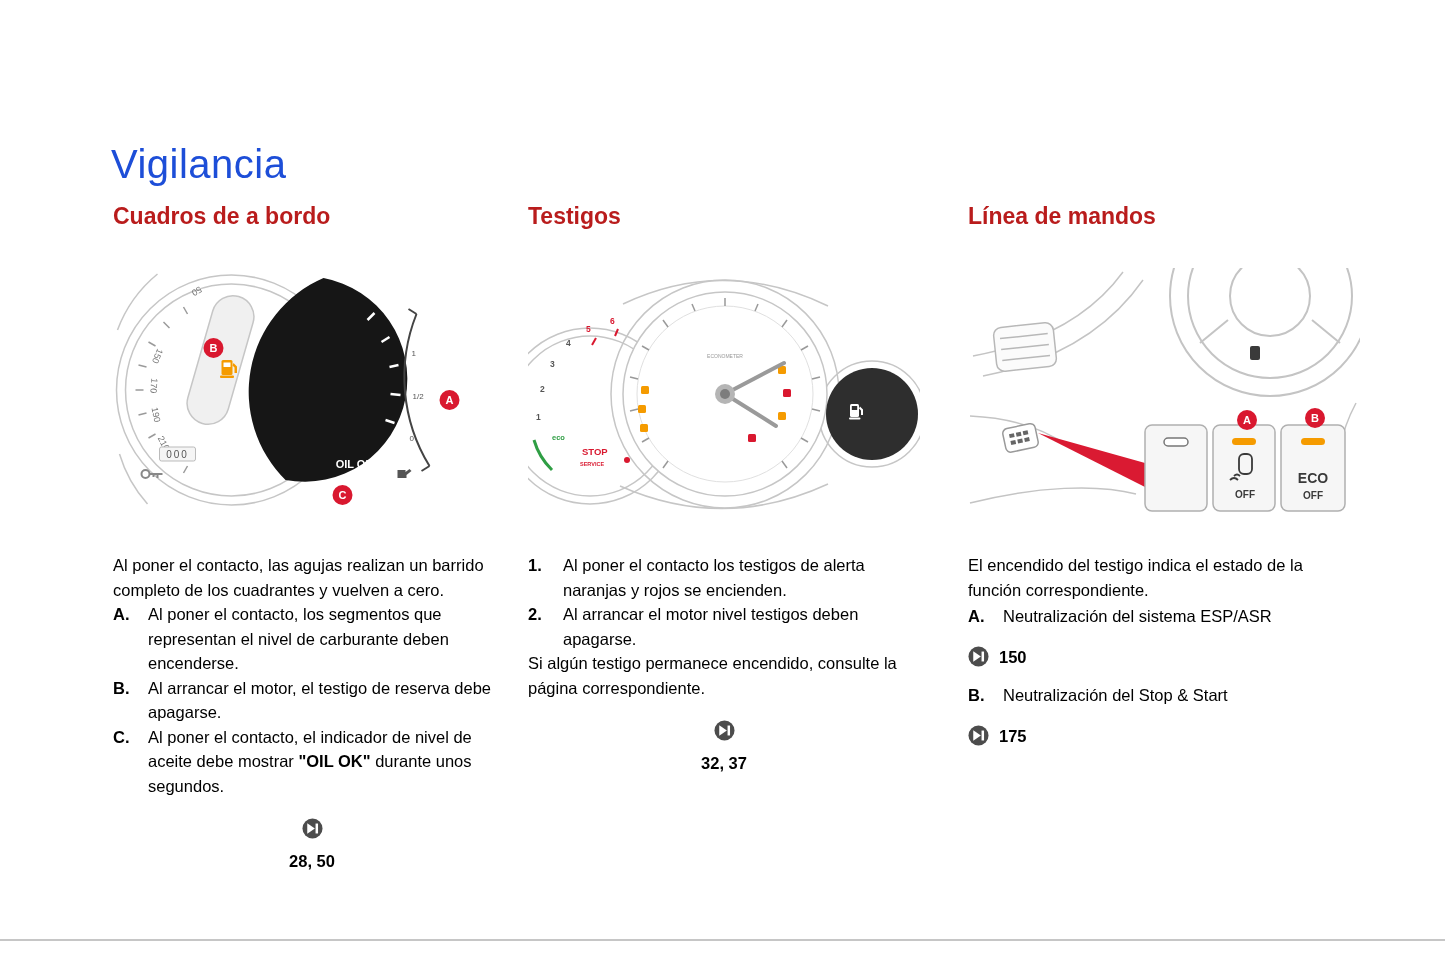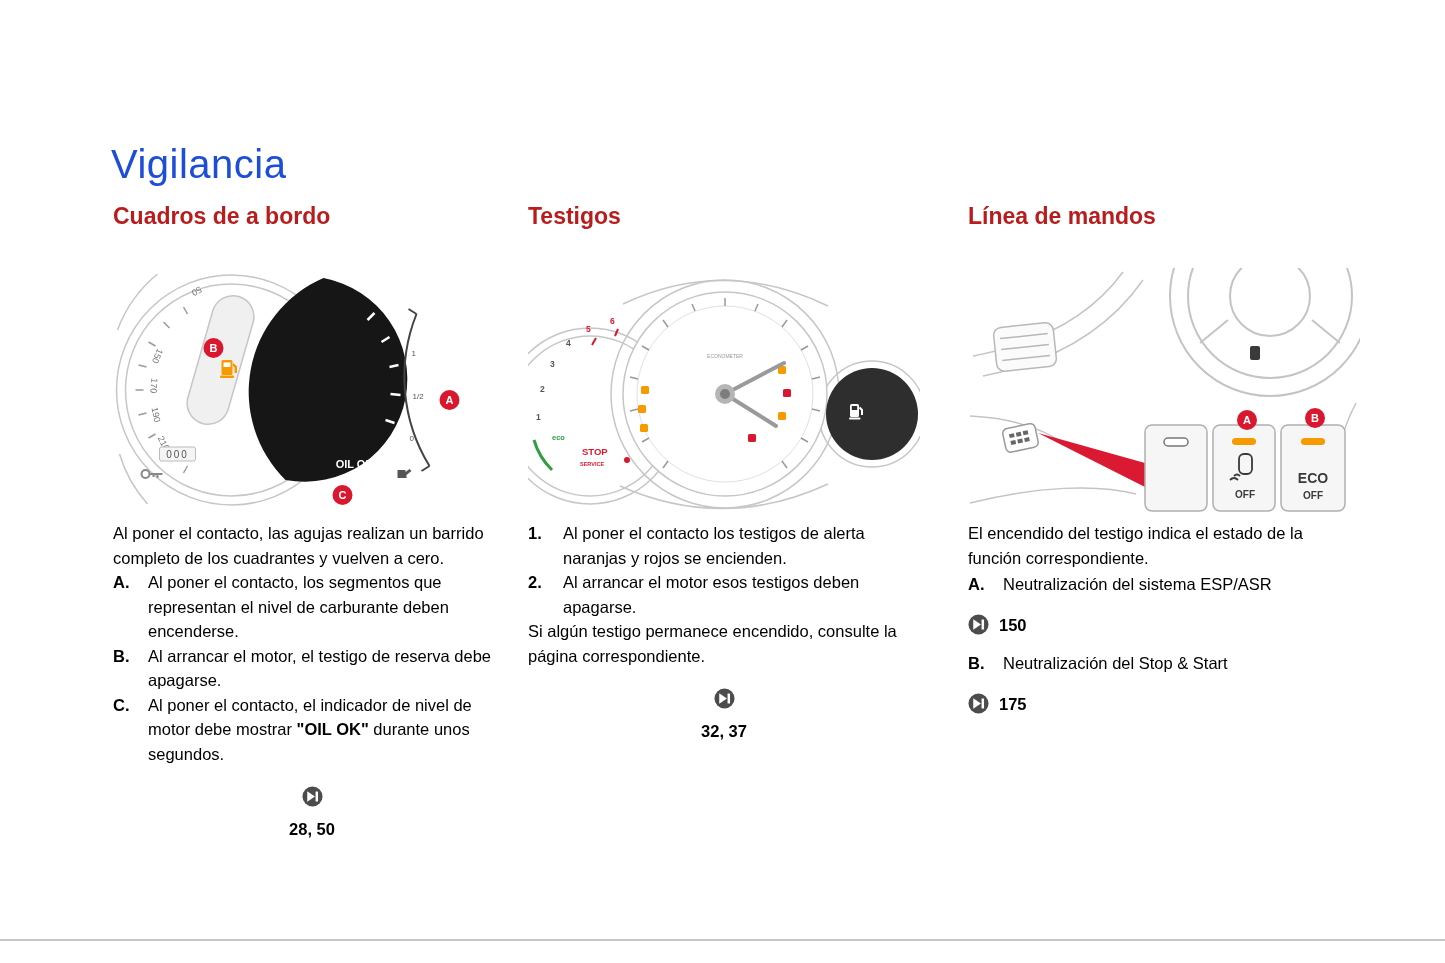--- a/index.html
+++ b/index.html
@@ -7,21 +7,21 @@
   body { font-family:"Liberation Sans","DejaVu Sans",sans-serif; color:#000; }
   .page { position:relative; width:1445px; height:963px; background:#fff; overflow:hidden; }
   .page-title { position:absolute; left:111px; top:142px; font-size:40px; font-weight:400; color:#1d4ed8; letter-spacing:0.5px; }
   .col { position:absolute; top:203px; }
   .col1 { left:113px; width:398px; }
   .col2 { left:528px; width:392px; }
   .col3 { left:968px; width:392px; }
   .col h2 { font-size:23px; line-height:26px; font-weight:bold; color:#b91c1c; }
   .figure { margin-top:39px; height:253px; position:relative; }
   .figure svg { display:block; }
-  .body-text { font-size:16.5px; line-height:24.5px; }
+  .body-text { margin-top:32px; font-size:16.5px; line-height:24.5px; }
   .body-text p { margin:0; }
   .li { display:flex; }
   .li-label { width:35px; flex:none; font-weight:bold; }
   .li-text { flex:1; }
   .ref-row { display:flex; align-items:center; gap:10px; font-weight:bold; }
   .ref-standalone { margin-top:20px;flex-direction:column; }
   .col3 .ref-row { margin-top:16px; margin-bottom:14px; }
   .col3 .li { margin-top:2px; }
   .ref-icon { width:21px; height:21px; flex:none; display:inline-block; }
   .footer-line { position:absolute; left:0; top:939px; width:1445px; height:2px; background:#c6c6c6; }
@@ -125,21 +125,21 @@
       <div class="li">
         <span class="li-label">A.</span>
         <span class="li-text">Al poner el contacto, los segmentos que representan el nivel de carburante deben encenderse.</span>
       </div>
       <div class="li">
         <span class="li-label">B.</span>
         <span class="li-text">Al arrancar el motor, el testigo de reserva debe apagarse.</span>
       </div>
       <div class="li">
         <span class="li-label">C.</span>
-        <span class="li-text"><span>Al poner el contacto, el indicador de nivel de motor debe mostrar </span><strong>"OIL OK"</strong><span> durante unos segundos.</span></span>
+        <span class="li-text"><span>Al poner el contacto, el indicador de nivel de aceite debe mostrar </span><strong>"OIL OK"</strong><span> durante unos segundos.</span></span>
       </div>
       <div class="ref-row ref-standalone">
         <span class="ref-icon">
           <svg viewBox="0 0 22 22" width="21" height="21">
               <circle cx="11" cy="11" r="10.5" fill="#4c4c4c"></circle>
               <polygon points="5.5,5.5 13.5,11 5.5,16.5" fill="#fff"></polygon>
               <rect x="14.2" y="5.8" width="2.6" height="10.4" fill="#fff"></rect>
             </svg>
         </span>
         <span>28, 50</span>
@@ -230,21 +230,21 @@
       </svg>
     </div>
 
     <div class="body-text">
       <div class="li">
         <span class="li-label">1.</span>
         <span class="li-text">Al poner el contacto los testigos de alerta naranjas y rojos se encienden.</span>
       </div>
       <div class="li">
         <span class="li-label">2.</span>
-        <span class="li-text">Al arrancar el motor esos testigos deben apagarse.</span>
+        <span class="li-text">Al arrancar el motor nivel testigos deben apagarse.</span>
       </div>
       <p>Si algún testigo permanece encendido, consulte la página correspondiente.</p>
       <div class="ref-row ref-standalone">
         <span class="ref-icon">
           <svg viewBox="0 0 22 22" width="21" height="21">
               <circle cx="11" cy="11" r="10.5" fill="#4c4c4c"></circle>
               <polygon points="5.5,5.5 13.5,11 5.5,16.5" fill="#fff"></polygon>
               <rect x="14.2" y="5.8" width="2.6" height="10.4" fill="#fff"></rect>
             </svg>
         </span>

